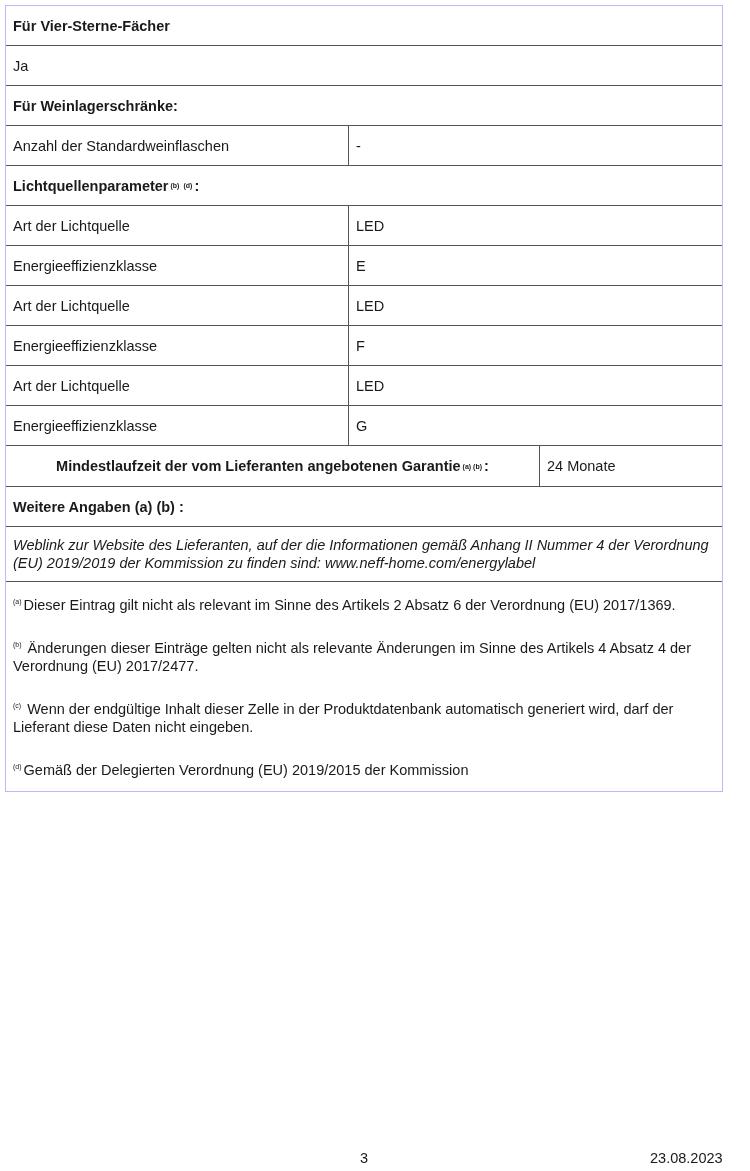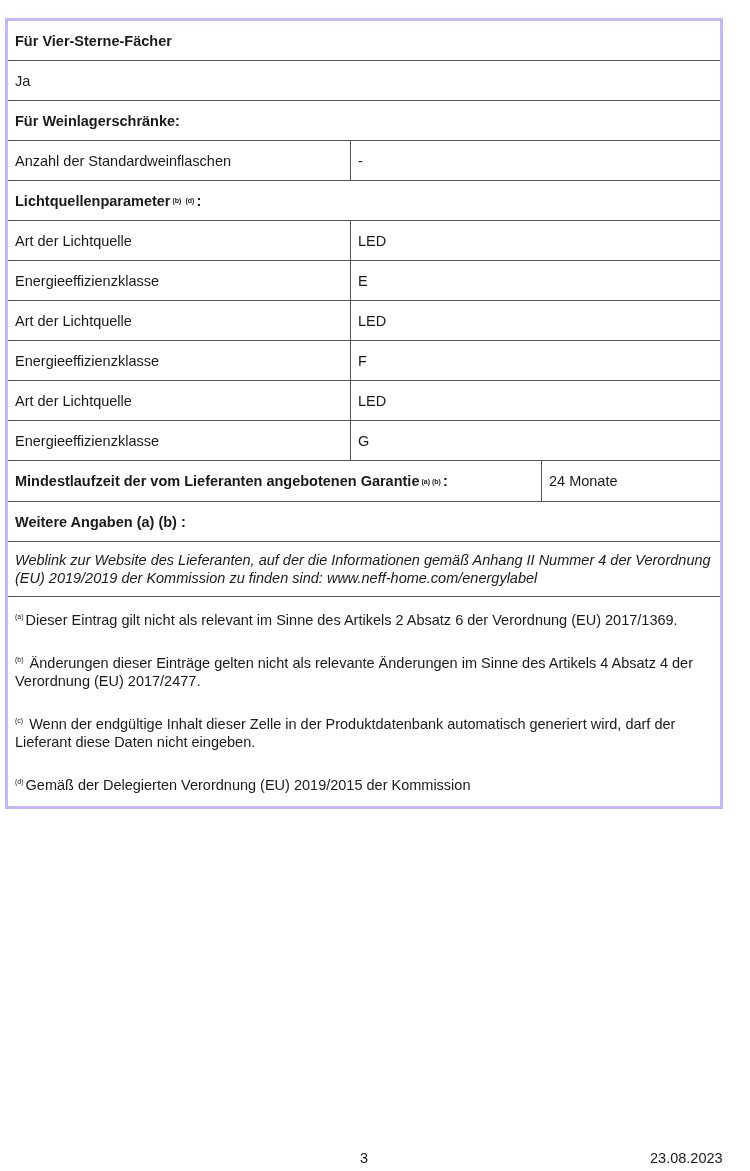--- a/index.html
+++ b/index.html
@@ -1,17 +1,17 @@
 <!DOCTYPE html>
 <html><head>
 <meta charset="utf-8">
 <style>
   html, body { margin:0; padding:0; background:#ffffff; }
   body { width:750px; height:1171px; position:relative; font-family:"Liberation Sans", sans-serif; color:#1a1a1a; font-size:14.5px; }
-  .tbl { position:absolute; left:5px; top:18px; width:718px; border:3px solid #c4b5fd; box-sizing:border-box; }
+  .tbl { position:absolute; left:5px; top:5px; width:718px; border:1px solid #c4b5fd; box-sizing:border-box; }
   .row { display:flex; border-bottom:1px solid #555; box-sizing:border-box; }
   .row:last-child { border-bottom:none; }
   .cell { padding:0 7px; display:flex; align-items:center; box-sizing:border-box; }
   .h39 { height:39px; }
   .c1 { width:343px; border-right:1px solid #555; }
   .c2 { flex:1; }
   .cg1 { width:534px; border-right:1px solid #555; }
   .full { flex:1; }
   .bold { font-weight:bold; }
   sup { font-size:7px; vertical-align:6px; margin:0 2px; }
@@ -63,21 +63,21 @@
   </div>
   <div class="row">
     <div class="cell c1 h39">Art der Lichtquelle</div>
     <div class="cell c2 h39">LED</div>
   </div>
   <div class="row">
     <div class="cell c1 h39">Energieeffizienzklasse</div>
     <div class="cell c2 h39">G</div>
   </div>
   <div class="row">
-    <div class="cell cg1 h39 bold" style="height:40px;">
+    <div class="cell cg1 h39 bold" style="height:40px;justify-content:center;">
       <span>Mindestlaufzeit der vom Lieferanten angebotenen Garantie</span>
       <sup>(a) (b)</sup>
       <span> :</span>
     </div>
     <div class="cell c2 h39" style="height:40px;">24 Monate</div>
   </div>
   <div class="row">
     <div class="cell full h39 bold">Weitere Angaben (a) (b) :</div>
   </div>
   <div class="row">

